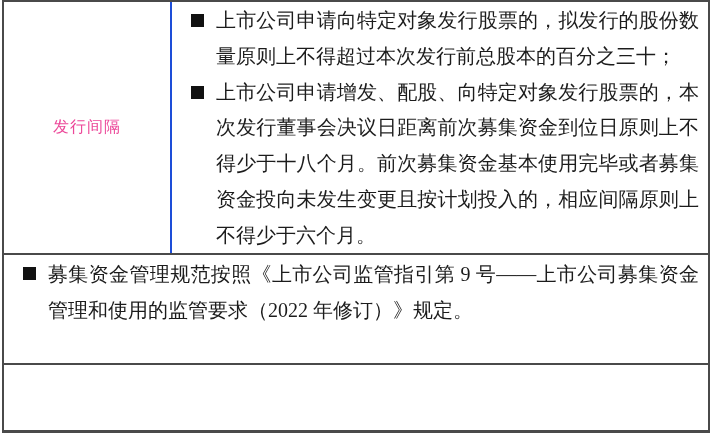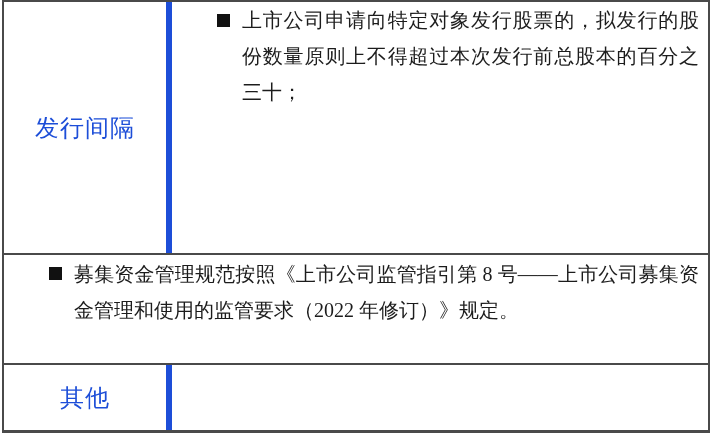--- a/index.html
+++ b/index.html
@@ -26,33 +26,32 @@
     display: flex;
     align-items: stretch;
   }
   .t-row + .t-row { border-top: 2px solid #4a4a4a; }
   .row-1 { height: 251px; }
   .row-2 { height: 110px; }
   .row-3 { height: 67px; }
   .label-cell {
     width: 168px;
     flex: 0 0 168px;
-    border-right: 6px solid #1d4ed8;
+    border-right: 2px solid #1d4ed8;
     display: flex;
     align-items: center;
     justify-content: center;
-    font-size: 24px;
-    color: #1d4ed8;
+    font-size: 16px;
+    color: #ec4899;
     letter-spacing: 1px;
   }
   .content-cell {
     flex: 1 1 auto;
     padding: 1px 9px 0 19px;
     overflow: hidden;
-    margin-left: 26px;
   }
   .bullet-item {
     display: flex;
     align-items: flex-start;
   }
   .bullet-sq {
     flex: 0 0 13px;
     width: 13px; height: 13px;
     background: #111111;
     margin-right: 12px;
@@ -76,30 +75,33 @@
 <div class="stage">
   <div class="doc-table">
 
     <div class="t-row row-1">
       <div class="label-cell">发行间隔</div>
       <div class="content-cell">
         <div class="bullet-item">
           <span class="bullet-sq"></span>
           <div class="bullet-text">上市公司申请向特定对象发行股票的，拟发行的股份数量原则上不得超过本次发行前总股本的百分之三十；</div>
         </div>
+        <div class="bullet-item">
+          <span class="bullet-sq"></span>
+          <div class="bullet-text">上市公司申请增发、配股、向特定对象发行股票的，本次发行董事会决议日距离前次募集资金到位日原则上不得少于十八个月。前次募集资金基本使用完毕或者募集资金投向未发生变更且按计划投入的，相应间隔原则上不得少于六个月。</div>
+        </div>
       </div>
     </div>
 
     <div class="t-row row-2">
       <div class="content-cell">
         <div class="bullet-item">
           <span class="bullet-sq"></span>
-          <div class="bullet-text">募集资金管理规范按照《上市公司监管指引第 8 号——上市公司募集资金管理和使用的监管要求（2022 年修订）》规定。</div>
+          <div class="bullet-text">募集资金管理规范按照《上市公司监管指引第 9 号——上市公司募集资金管理和使用的监管要求（2022 年修订）》规定。</div>
         </div>
       </div>
     </div>
 
     <div class="t-row row-3">
-      <div class="label-cell">其他</div>
     </div>
 
   </div>
 </div>
 
 </body></html>

